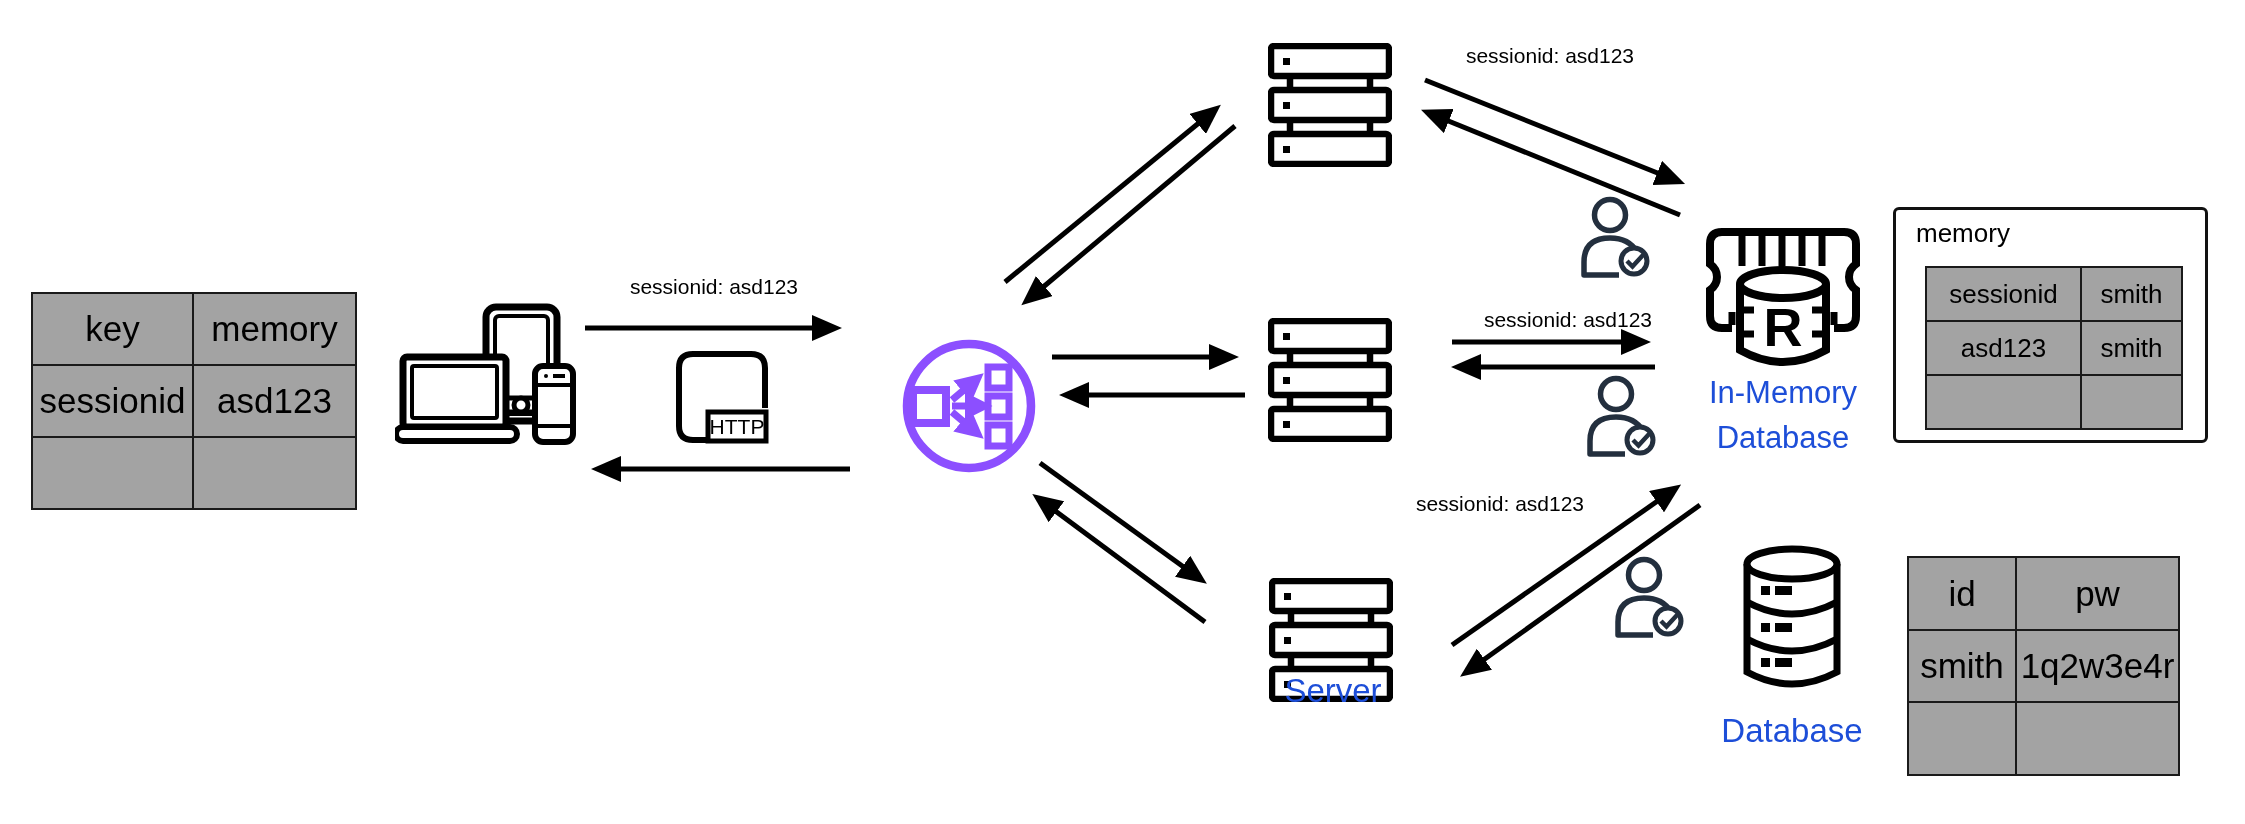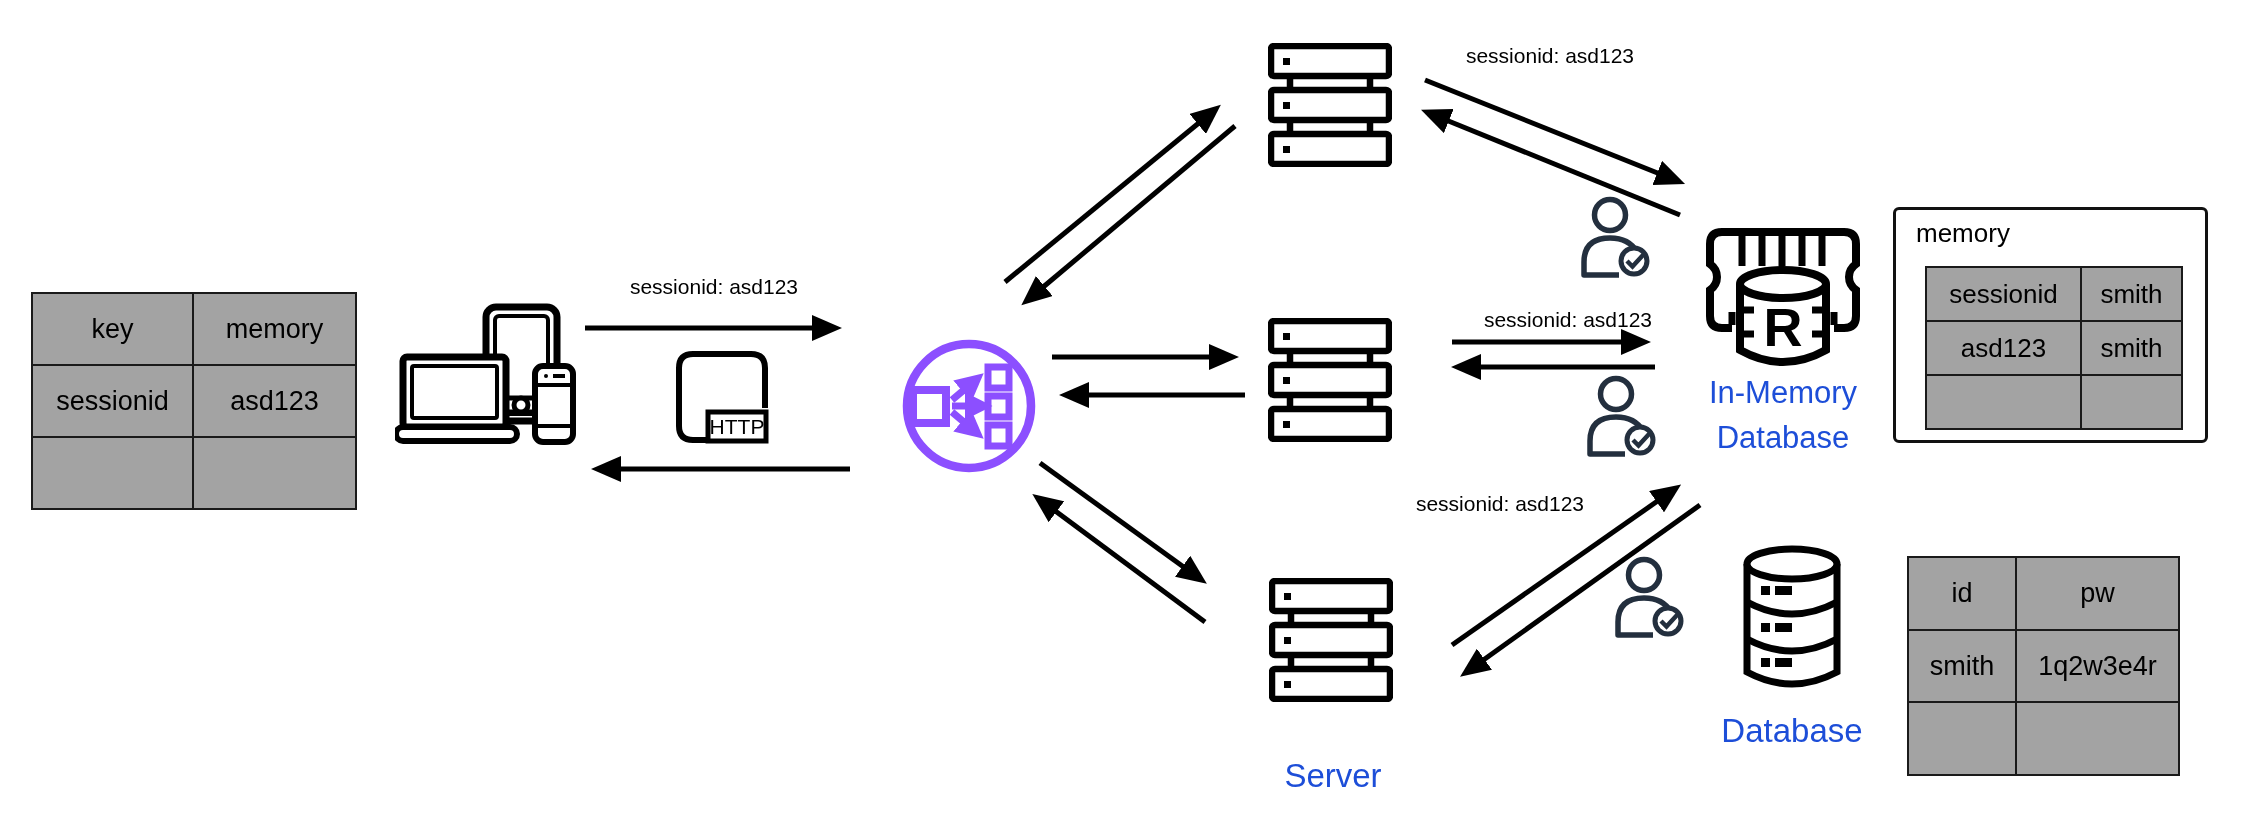--- a/index.html
+++ b/index.html
@@ -17,21 +17,21 @@
   
   .caption{
     position:absolute;width:200px;text-align:center;
     font-size:33px;line-height:38px;color:#1d4ed8;
   }
   .caption.two-line{font-size:31px;line-height:45px;}
   
   table.dtable{border-collapse:collapse;table-layout:fixed;background:#a3a3a3;}
   table.dtable th, table.dtable td{
     border:2px solid #1a1a1a;text-align:center;vertical-align:middle;
-    font-weight:normal;font-size:27px;padding:0;overflow:hidden;
+    font-weight:normal;font-size:35px;padding:0;overflow:hidden;
   }
   table.mem th, table.mem td{font-size:26px;}
   
   .mem-box{
     position:absolute;left:1893px;top:207px;width:315px;height:236px;
     border:3px solid #111;border-radius:6px;background:#fff;box-sizing:border-box;
   }
   .mem-label{position:absolute;left:20px;top:8px;font-size:26px;}
   .mem-table-wrap{position:absolute;left:29px;top:56px;}
   svg{display:block;}
@@ -174,21 +174,21 @@
         <line x1="102" y1="33" x2="102" y2="47"></line>
       <line x1="22" y1="77" x2="22" y2="91"></line>
         <line x1="102" y1="77" x2="102" y2="91"></line>
     </g>
     <g fill="#000">
         <rect x="15" y="15" width="7" height="7"></rect>
         <rect x="15" y="59" width="7" height="7"></rect>
         <rect x="15" y="103" width="7" height="7"></rect>
       </g>
   </svg>
-  <div class="caption" style="left:1233px;top:757px">Server</div>
+  <div class="caption" style="left:1233px;top:672px">Server</div>
 
   <svg class="abs" style="left:1577px;top:196px" width="76" height="82" viewBox="0 0 76 82">
     <g fill="none" class="uc-stroke" stroke="var(--uc-color)">
       <circle cx="33" cy="19" r="15.5" stroke-width="5.5"></circle>
       <path d="M42,79 H7 V66 Q7,42 33,42 Q52,42 60,56" stroke-width="5.5" stroke-linejoin="round"></path>
       <circle cx="57" cy="65" r="13" stroke-width="5" fill="#fff"></circle>
       <path d="M50,65 l5.5,5.5 l11,-12" stroke-width="4.5"></path>
     </g>
   </svg>
   <svg class="abs" style="left:1583px;top:375px" width="76" height="82" viewBox="0 0 76 82">

